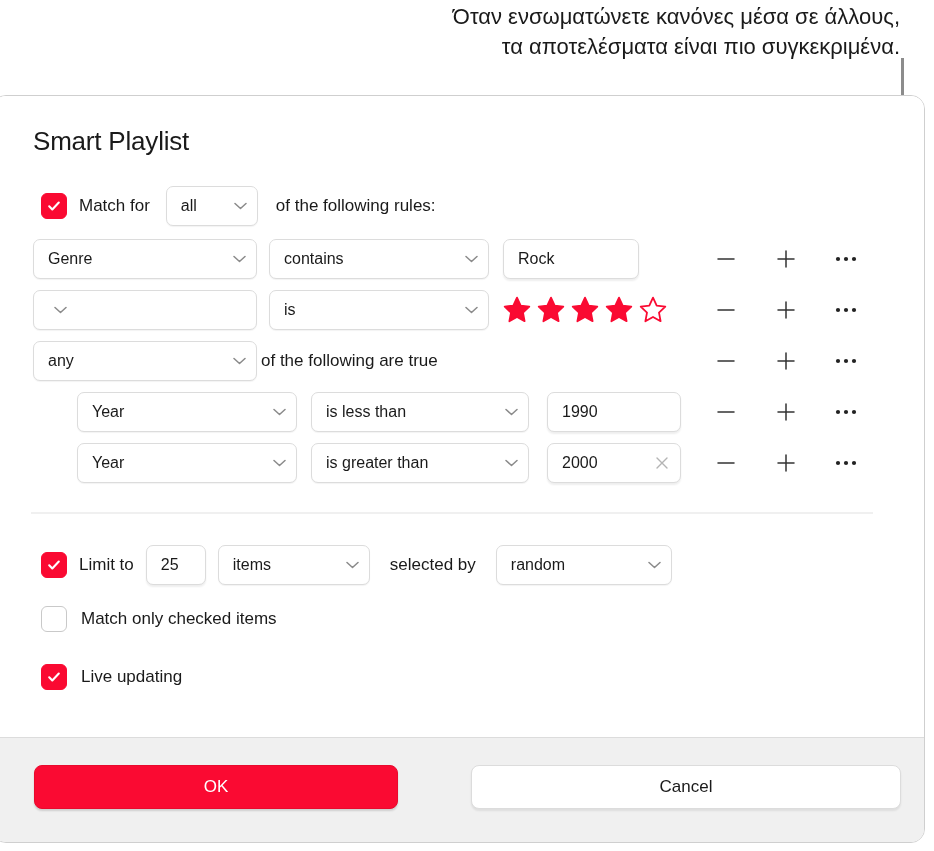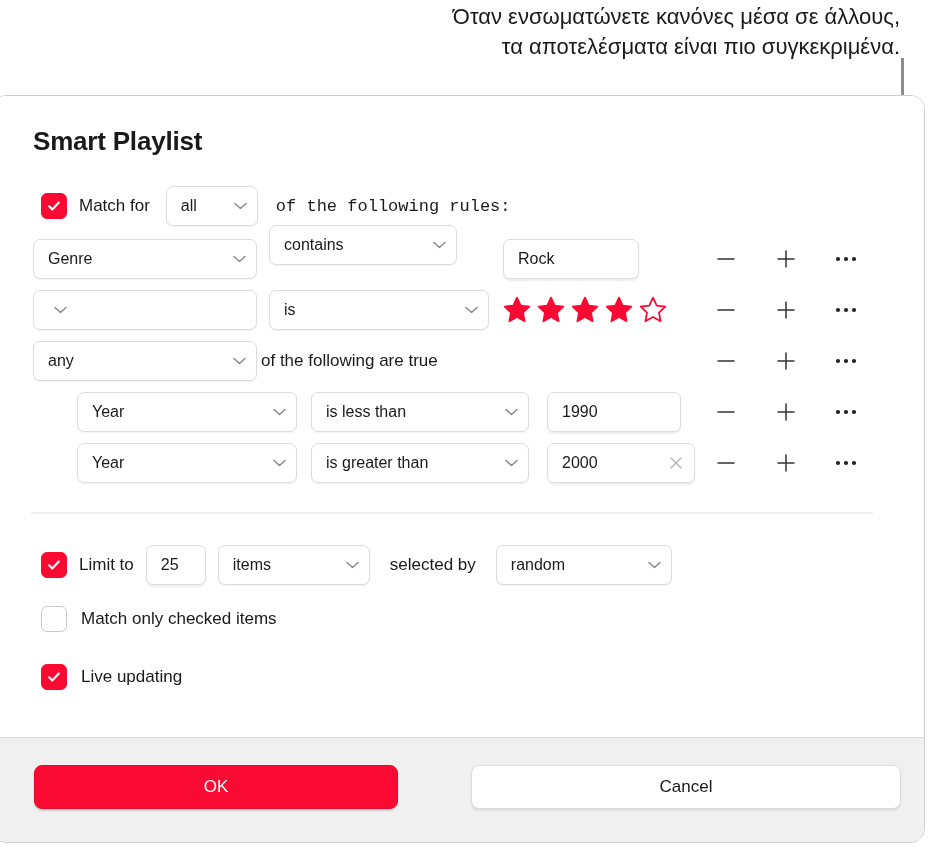--- a/index.html
+++ b/index.html
@@ -65,21 +65,21 @@
     position: relative;
     height: 644px;
     background: #ffffff;
   }
 
   .dialog-title {
     position: absolute;
     left: 40px;
     top: 30px;
     font-size: 26px;
-    font-weight: bold;
+    font-weight: normal;
     color: #1a1a1a;
     letter-spacing: -0.2px;
   }
 
   
   .checkbox {
     width: 26px; height: 26px;
     border-radius: 6px;
     box-sizing: border-box;
     display: inline-flex;
@@ -234,33 +234,33 @@
         </div>
         <span class="label-txt">Match  for</span>
         <div class="select" style="width:92px; margin-left:4px;">
           <span class="sel-val">all</span>
           <span class="chev">
             <svg width="13" height="8" viewBox="0 0 13 8">
                 <path d="M1 1.5 L6.5 6.5 L12 1.5" stroke="#8a8a8a" stroke-width="1.5" fill="none" stroke-linecap="round" stroke-linejoin="round"></path>
               </svg>
           </span>
         </div>
-        <span class="label-txt" style="margin-left:6px;font-family:Liberation Mono, monospace;">of the following rules:</span>
+        <span class="label-txt" style="margin-left:6px;">of the following rules:</span>
       </div>
 
       <div id="rules-container">
           <div class="select" style="position: absolute; left: 40px; top: 143px; width: 224px;">
             <span class="sel-val">Genre</span>
             <span class="chev">
               <svg width="13" height="8" viewBox="0 0 13 8">
                 <path d="M1 1.5 L6.5 6.5 L12 1.5" stroke="#8a8a8a" stroke-width="1.5" fill="none" stroke-linecap="round" stroke-linejoin="round"></path>
               </svg>
             </span>
           </div>
-          <div class="select" style="position: absolute; left: 276px; top: 129px; width: 188px;">
+          <div class="select" style="position: absolute; left: 276px; top: 143px; width: 220px;">
             <span class="sel-val">contains</span>
             <span class="chev">
               <svg width="13" height="8" viewBox="0 0 13 8">
                 <path d="M1 1.5 L6.5 6.5 L12 1.5" stroke="#8a8a8a" stroke-width="1.5" fill="none" stroke-linecap="round" stroke-linejoin="round"></path>
               </svg>
             </span>
           </div>
           <div class="textfield" style="position: absolute; left: 510px; top: 143px; width: 136px;">
             <span class="tf-val">Rock</span>
           </div>
@@ -419,21 +419,21 @@
             </span>
           </div>
           <div class="select" style="position: absolute; left: 318px; top: 347px; width: 218px;">
             <span class="sel-val">is greater than</span>
             <span class="chev">
               <svg width="13" height="8" viewBox="0 0 13 8">
                 <path d="M1 1.5 L6.5 6.5 L12 1.5" stroke="#8a8a8a" stroke-width="1.5" fill="none" stroke-linecap="round" stroke-linejoin="round"></path>
               </svg>
             </span>
           </div>
-          <div class="textfield" style="position: absolute; left: 554px; top: 347px; width: 148px;">
+          <div class="textfield" style="position: absolute; left: 554px; top: 347px; width: 134px;">
             <span class="tf-val">2000</span>
             <span class="clear-btn">
               <svg width="16" height="16" viewBox="0 0 16 16">
                 <path d="M3 3 L13 13 M13 3 L3 13" stroke="#777" stroke-width="1.4" stroke-linecap="round"></path>
               </svg>
             </span>
           </div>
           <div class="rowbtns" style="left: 716px; top: 350px;">
             <div class="rb">
               <svg width="22" height="22" viewBox="0 0 22 22">

